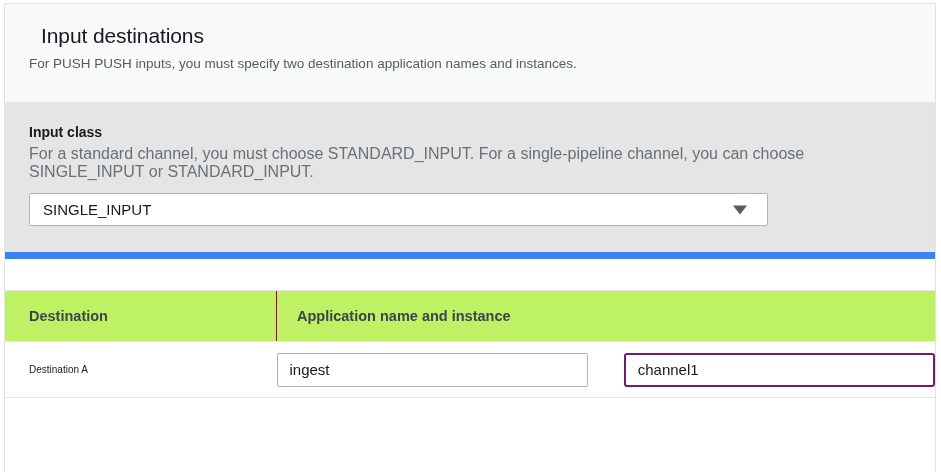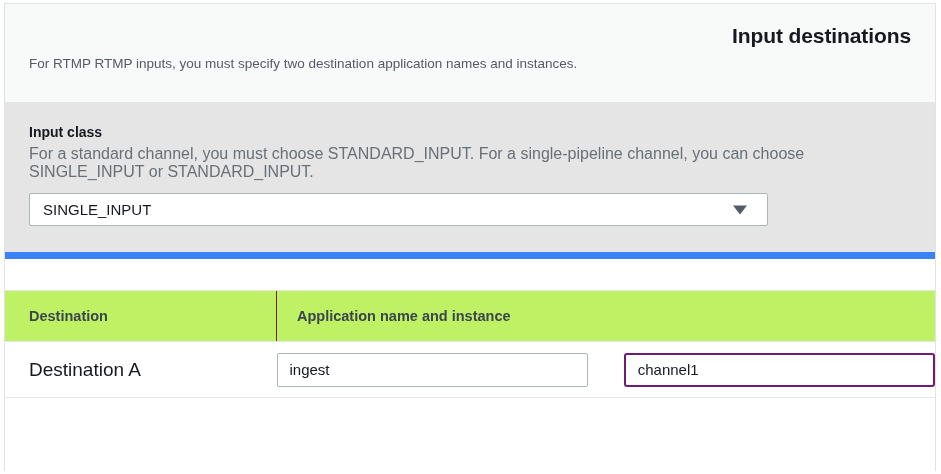--- a/index.html
+++ b/index.html
@@ -31,26 +31,25 @@
   
   .card-header {
     background: #f8f9f9;
     border-bottom: 1px solid #e4e7e9;
     padding: 19px 24px 20px 24px;
     box-sizing: border-box;
     height: 99px;
   }
   .card-title {
     font-size: 21px;
-    font-weight: bold;
+    font-weight: normal;
     color: #16191f;
     letter-spacing: -0.1px;
     line-height: 26px;
     margin: 0 0 6px 12px;
-    text-align: right;
   }
   .card-desc {
     font-size: 13.5px;
     color: #545b64;
     line-height: 18px;
     margin: 0;
   }
 
   
   .section-inputclass {
@@ -132,21 +131,21 @@
   th.col-app  { padding-left: 20px; border-left: 1px solid #7f1d1d; }
 
   .dest-table td {
     border-bottom: 1px solid #e4e7e9;
     padding: 0;
     vertical-align: middle;
     background: #ffffff;
   }
   td.cell-dest {
     padding-left: 24px;
-    font-size: 19px;
+    font-size: 10px;
     color: #16191f;
   }
   tr.row-a td { height: 55px; }
   tr.row-b td { height: 49px; }
 
   .fields {
     display: flex;
     align-items: center;
     gap: 36px;
     padding-left: 0;
@@ -190,21 +189,21 @@
     background: #ffffff;
   }
 </style>
 </head>
 <body>
 
 <div class="card">
 
   <div class="card-header">
     <div class="card-title">Input destinations</div>
-    <div class="card-desc">For RTMP RTMP inputs, you must specify two destination application names and instances.</div>
+    <div class="card-desc">For PUSH PUSH inputs, you must specify two destination application names and instances.</div>
   </div>
 
   <div class="section-inputclass">
     <div class="field-label">Input class</div>
     <div class="field-hint">For a standard channel, you must choose STANDARD_INPUT. For a single-pipeline channel, you can choose SINGLE_INPUT or STANDARD_INPUT.</div>
     <div class="select-wrap">
       <span class="select-value">SINGLE_INPUT</span>
       <span class="select-arrow"></span>
     </div>
   </div>

